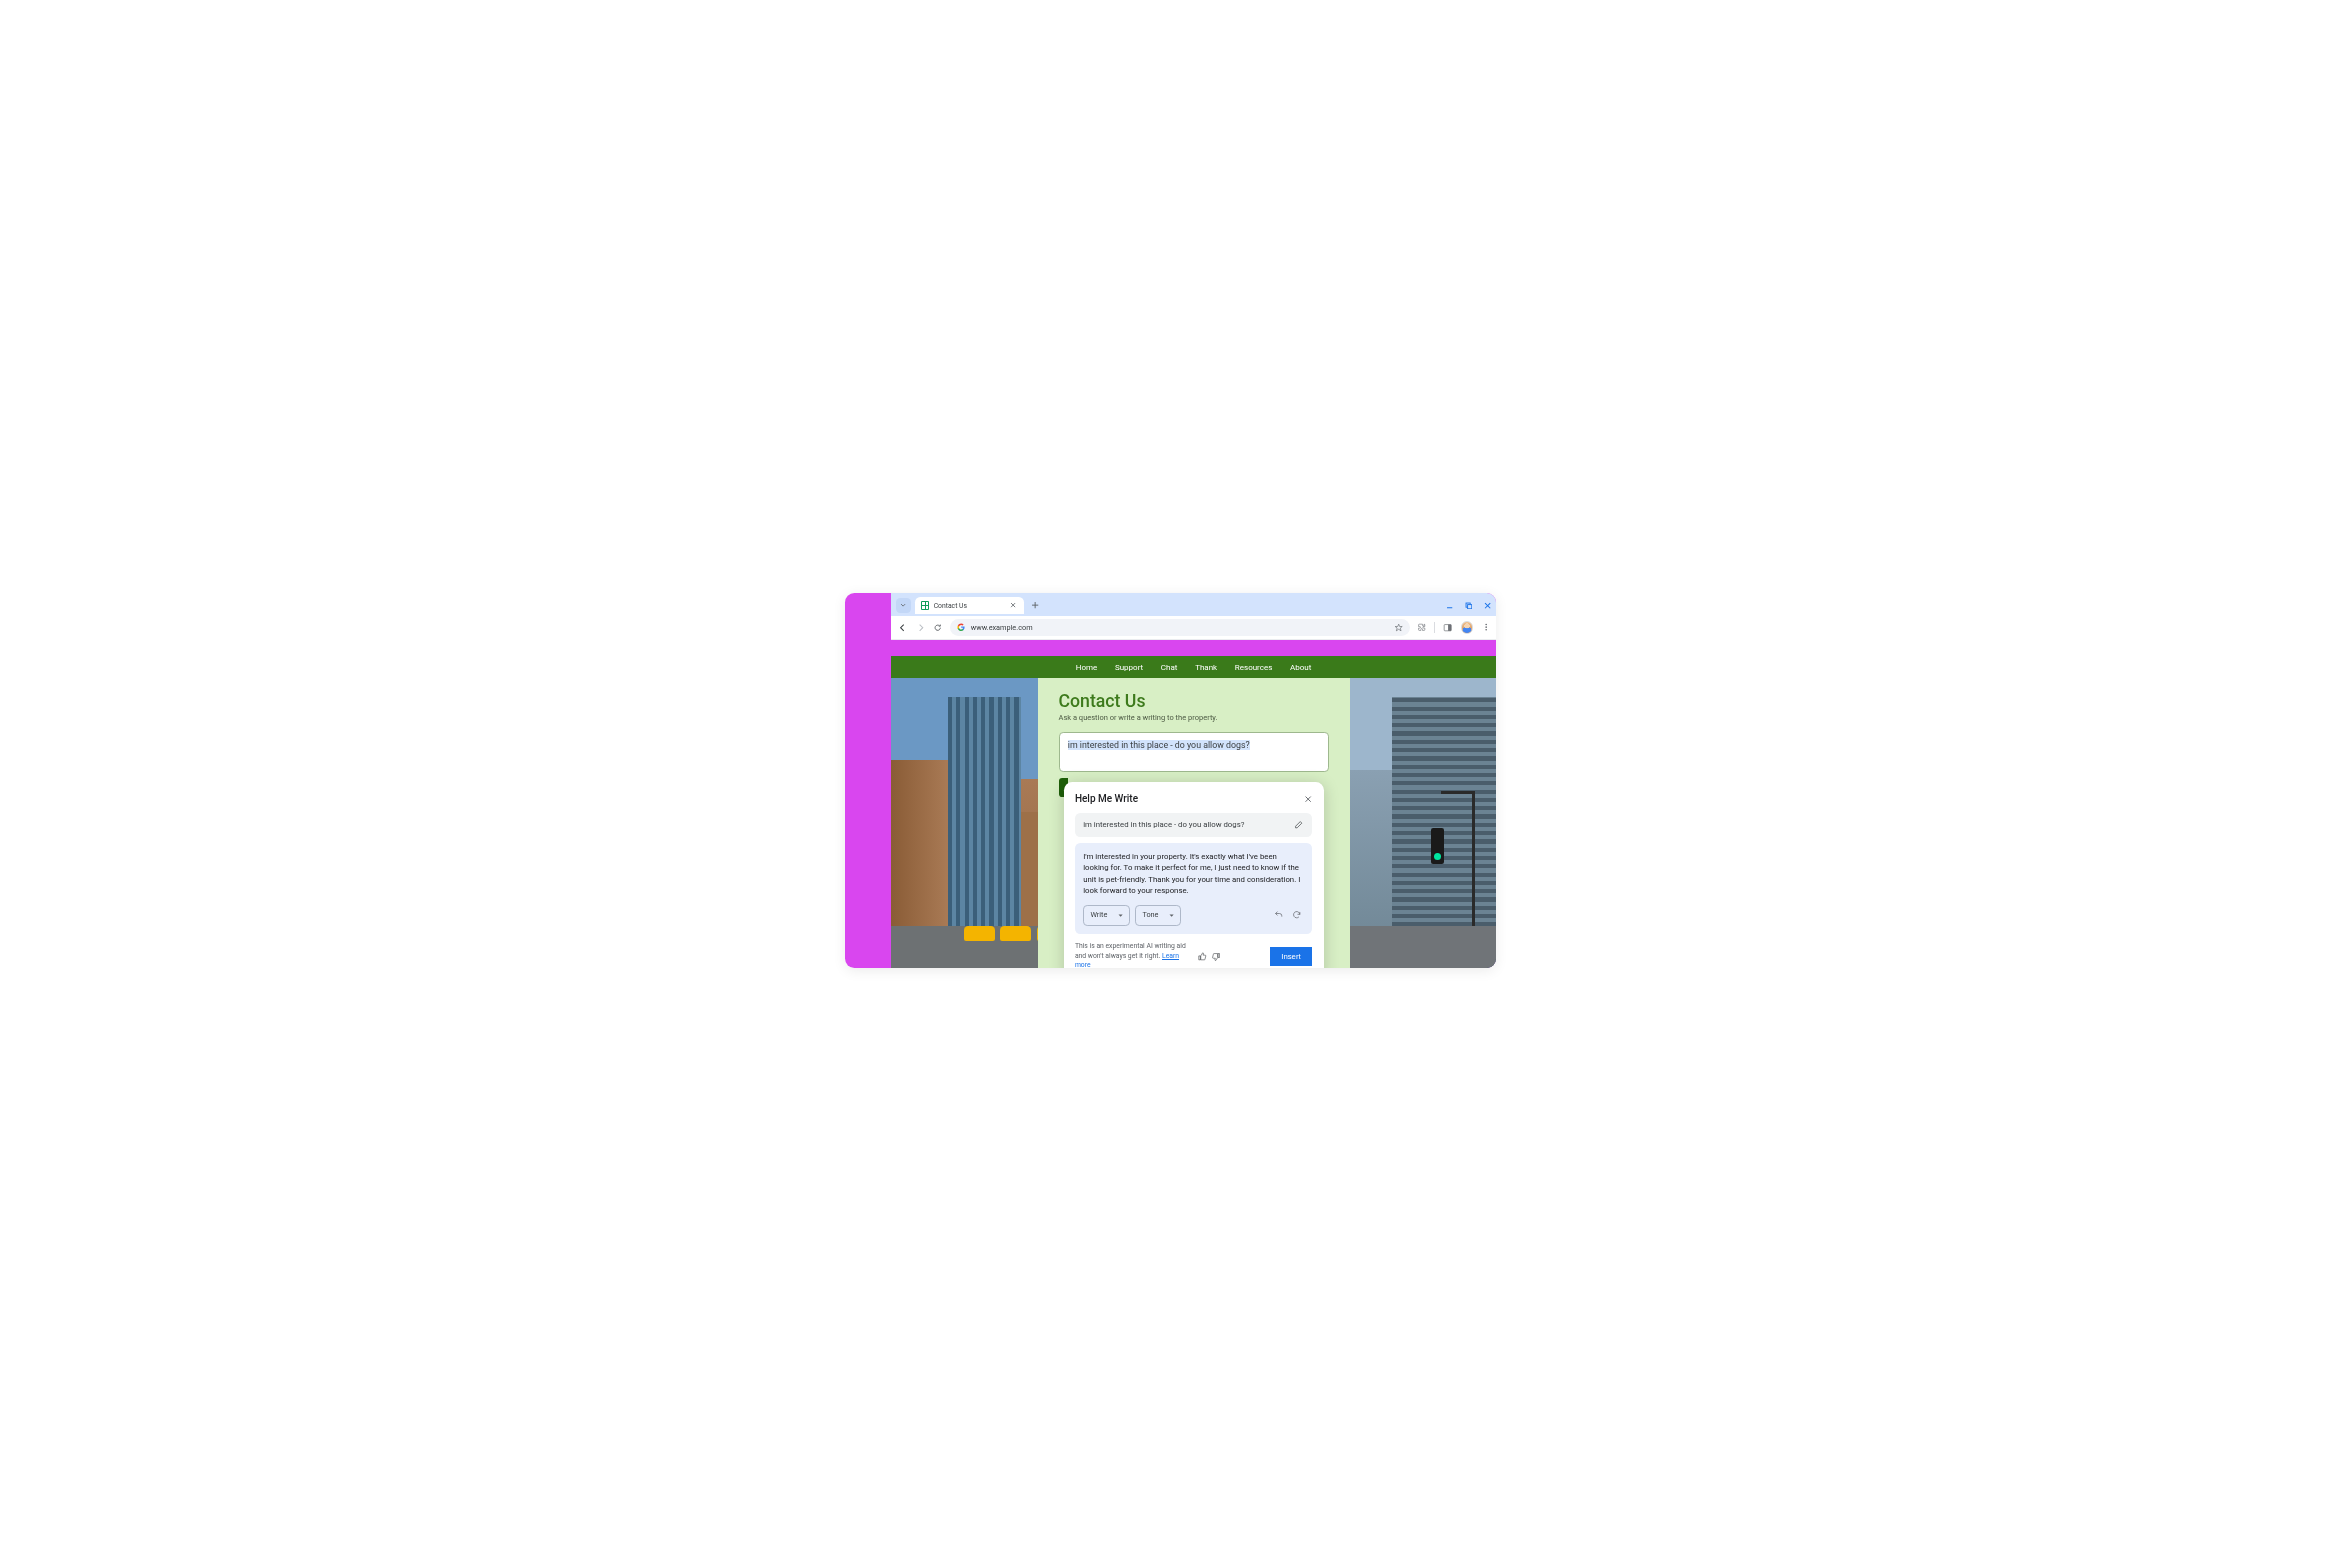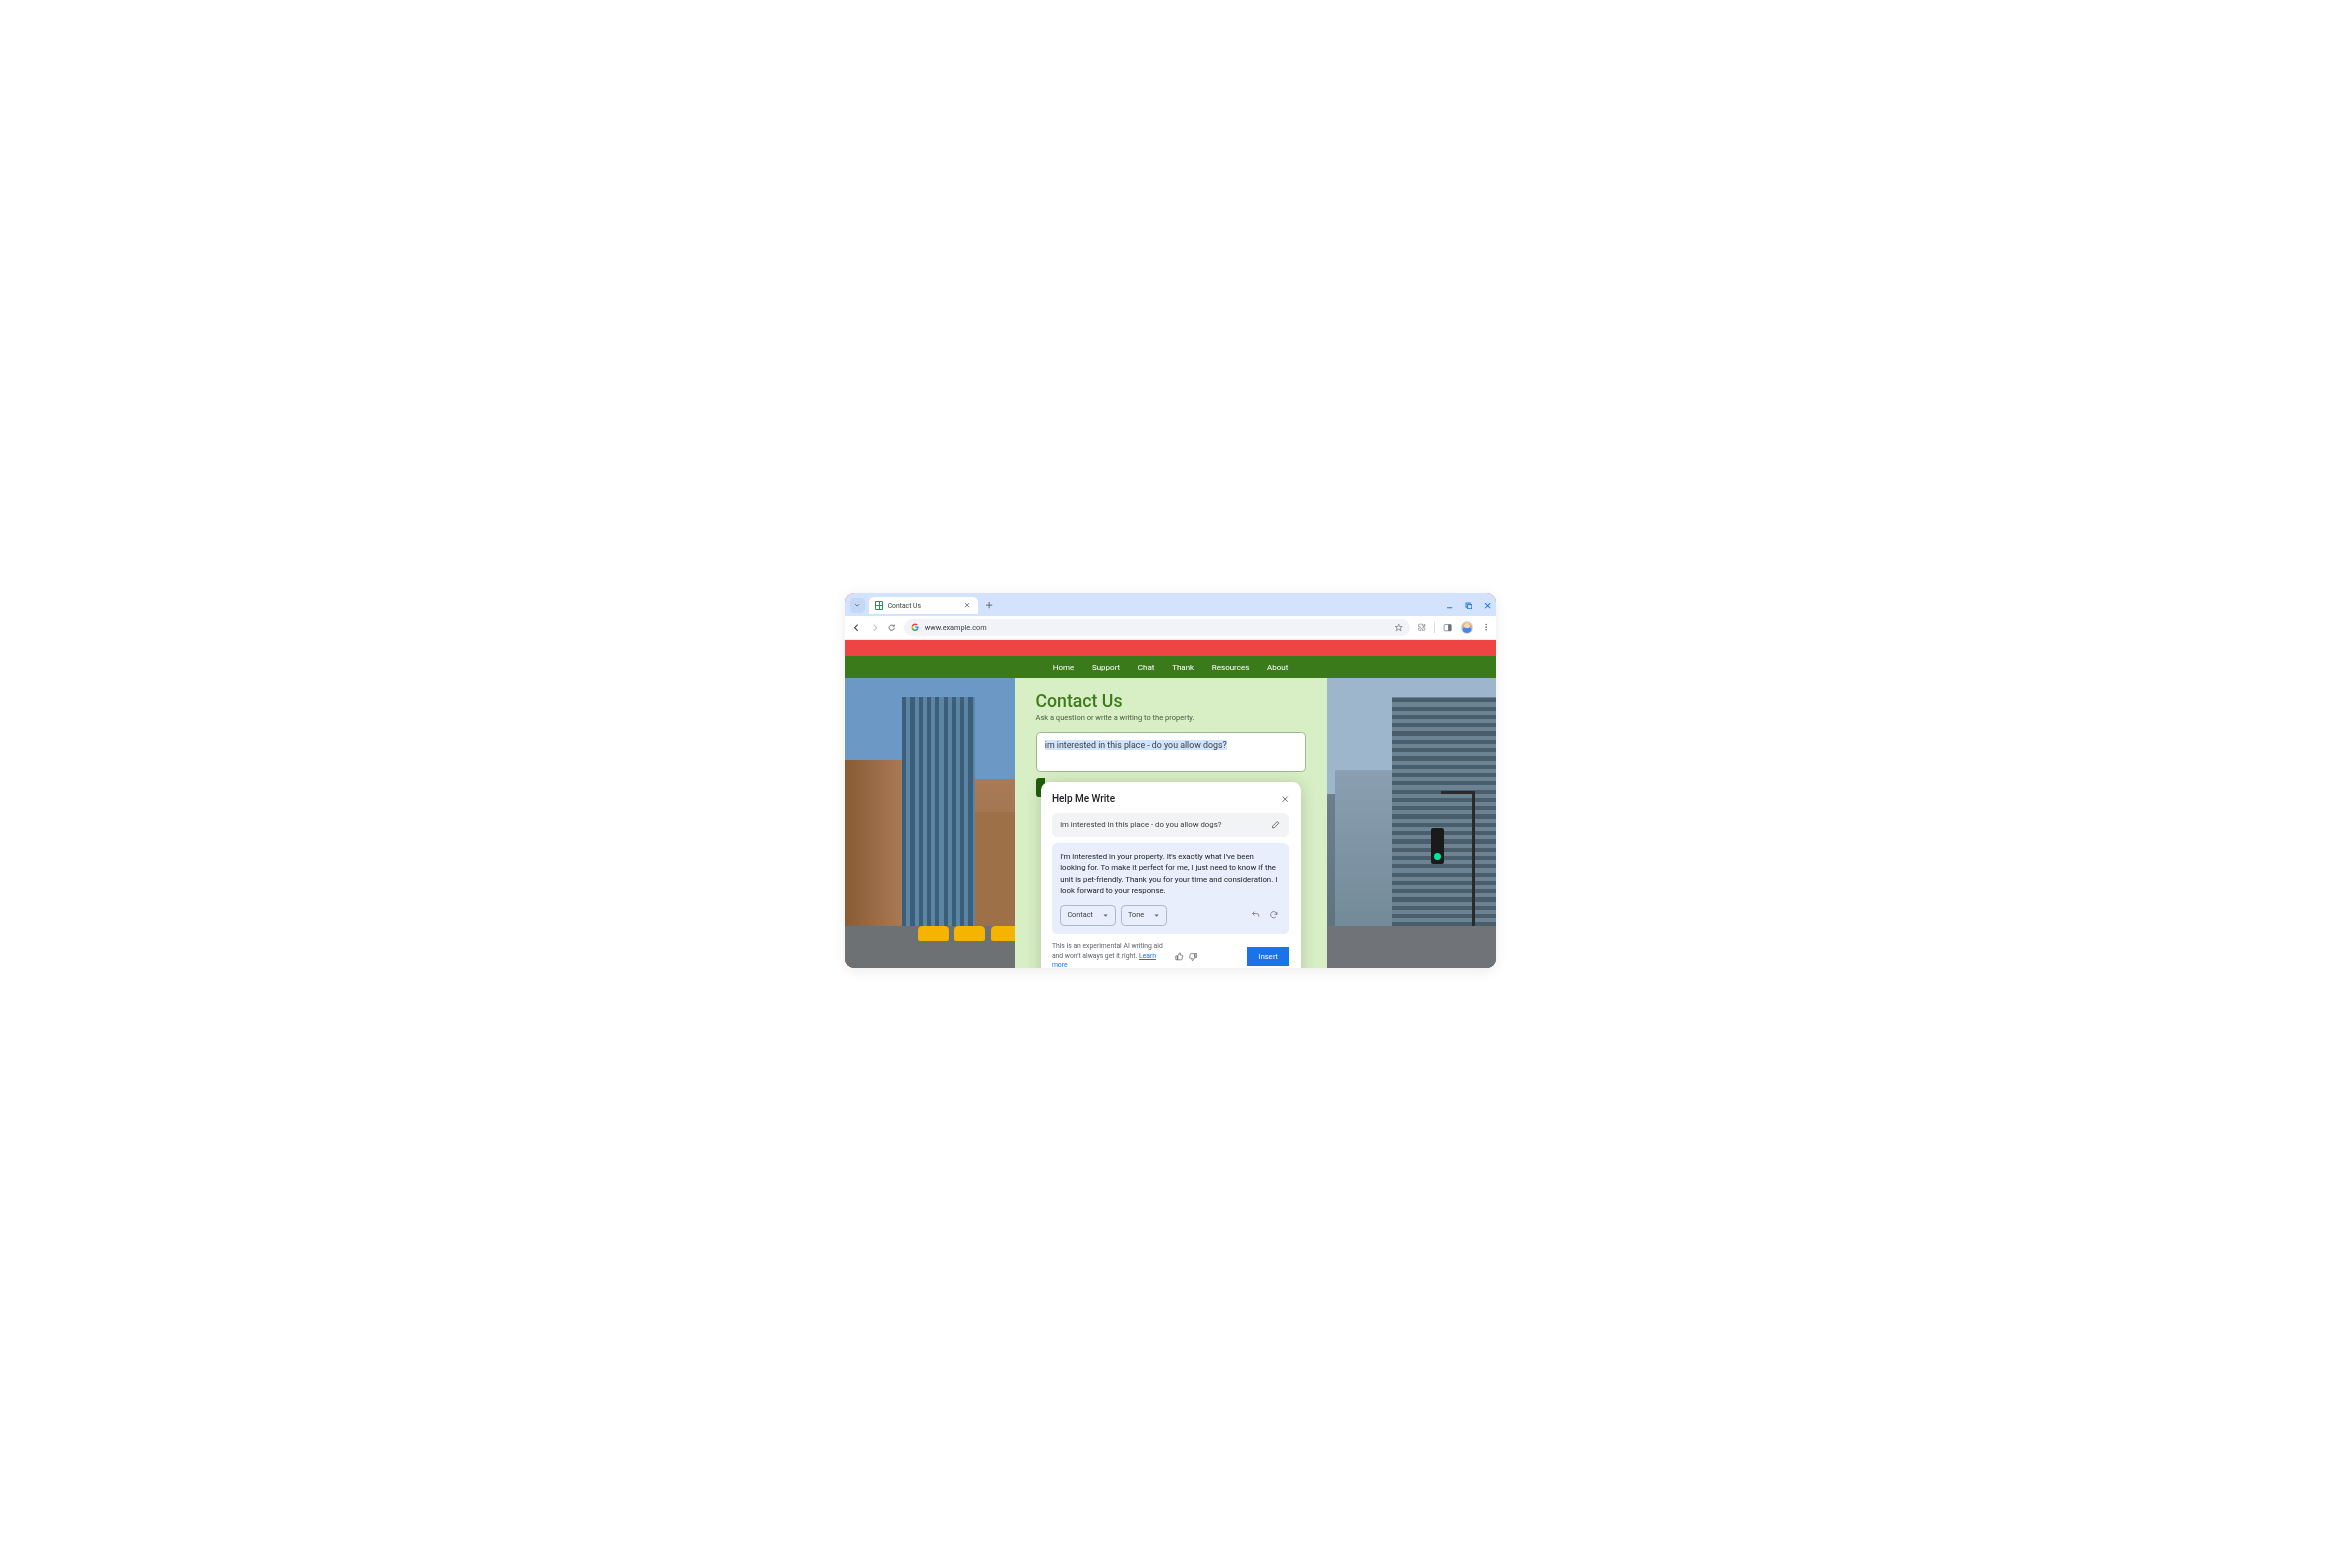--- a/index.html
+++ b/index.html
@@ -10,21 +10,22 @@
     display: flex;
     align-items: center;
     justify-content: center;
     padding: 21px;
   }
   .browser-frame {
     width: 651px;
     border-radius: 9.4px;
     overflow: hidden;
     box-shadow: 0 2.1px 12.5px rgba(0,0,0,0.08);
-    background: #ef4444;
+    background: #d946ef;
+    padding-left: 46px;
   }
   
   .tab-strip {
     background: #d3e3fd;
     display: flex;
     align-items: center;
     padding: 2.1px 5.2px 0 5.2px;
     height: 23px;
     position: relative;
   }
@@ -339,21 +340,21 @@
           <span>
             <svg width="9.4" height="9.4" viewBox="0 0 24 24">
                 <path d="M4 20h4L20 8l-4-4L4 16v4z" stroke="#3c4043" stroke-width="1.8" fill="none"></path>
               </svg>
           </span>
         </div>
         <div class="hmw-output">
           <div>I'm interested in your property. It's exactly what I've been looking for. To make it perfect for me, I just need to know if the unit is pet-friendly. Thank you for your time and consideration. I look forward to your response.</div>
           <div class="hmw-controls">
             <div class="chip">
-              <span>Contact</span>
+              <span>Write</span>
               <svg width="5.2" height="5.2" viewBox="0 0 10 10">
                   <path d="M1 3l4 4 4-4" fill="#5f6368"></path>
                 </svg>
             </div>
             <div class="chip">
               <span>Tone</span>
               <svg width="5.2" height="5.2" viewBox="0 0 10 10">
                   <path d="M1 3l4 4 4-4" fill="#5f6368"></path>
                 </svg>
             </div>

